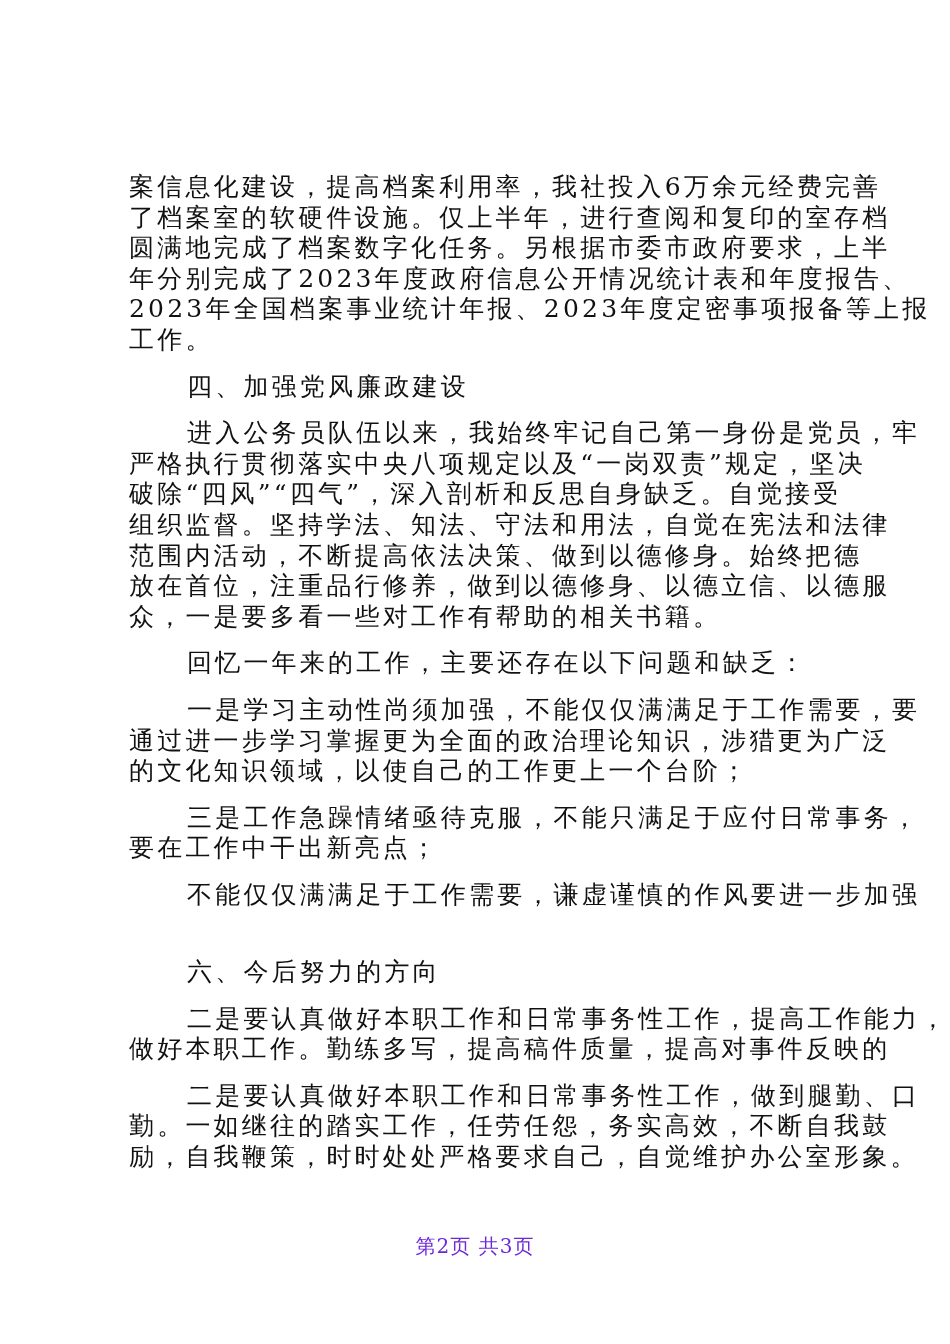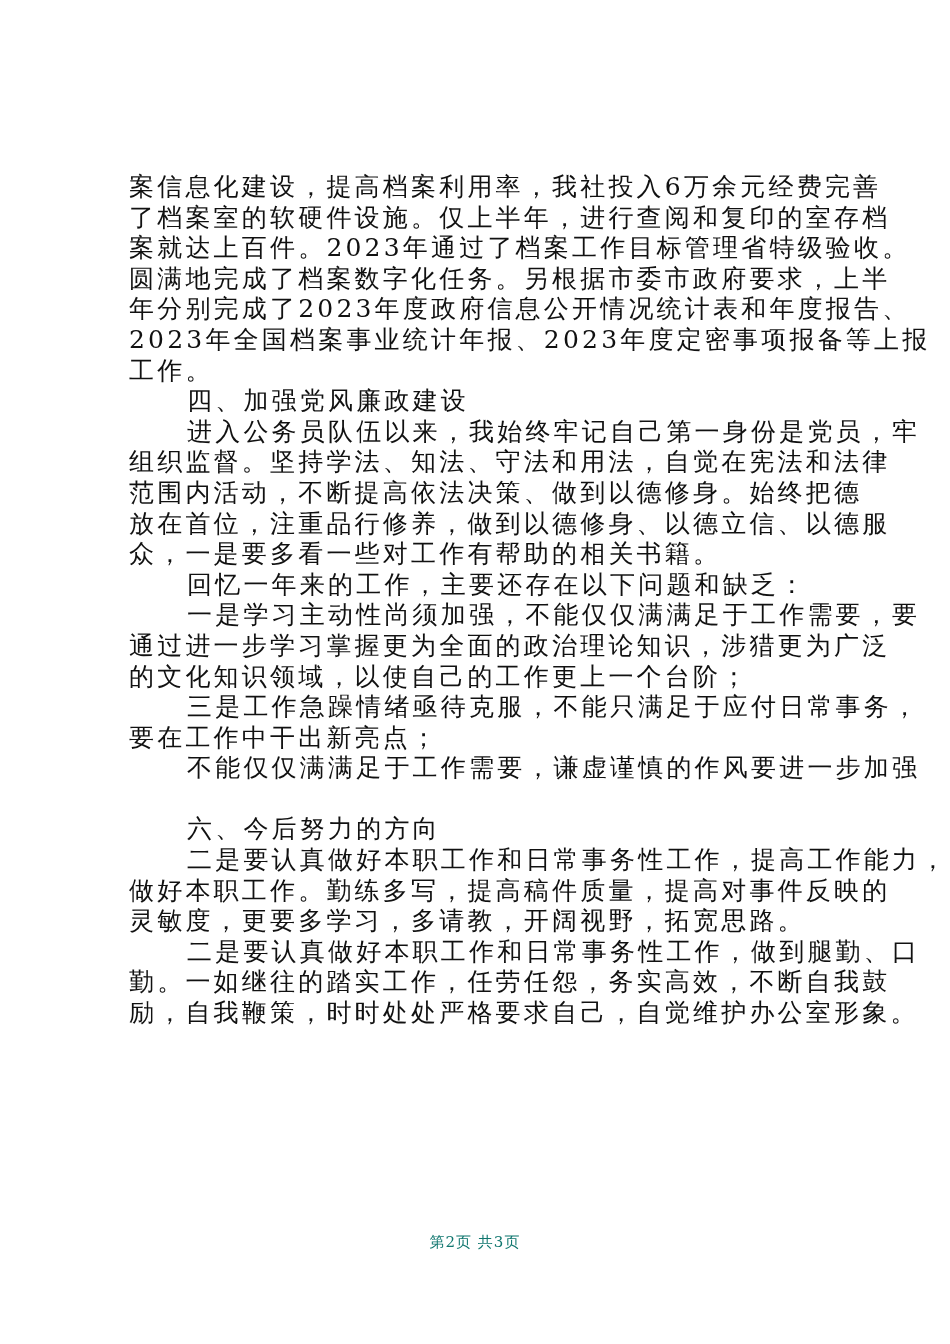--- a/index.html
+++ b/index.html
@@ -32,64 +32,65 @@
     .line {
       font-size: 25px;
       line-height: 30.6px;
       height: 30.6px;
       white-space: nowrap;
       letter-spacing: 3.2px;
       overflow: visible;
     }
     .indent {
       padding-left: 58px;
+      margin-top: 16px;
     }
     .blank {
       height: 30.6px;
     }
     .footer {
       position: absolute;
       left: 0;
       width: 950px;
       top: 1233px;
       text-align: center;
-      font-size: 15px;
+      font-size: 20px;
       letter-spacing: 1px;
-      color: #0f766e;
+      color: #6d28d9;
     }
   </style>
 </head>
 <body>
 
 <div class="page">
   <div class="content" id="content">
     <div class="line">案信息化建设，提高档案利用率，我社投入6万余元经费完善</div>
     <div class="line">了档案室的软硬件设施。仅上半年，进行查阅和复印的室存档</div>
-    <div class="line">案就达上百件。2023年通过了档案工作目标管理省特级验收。</div>
     <div class="line">圆满地完成了档案数字化任务。另根据市委市政府要求，上半</div>
     <div class="line">年分别完成了2023年度政府信息公开情况统计表和年度报告、</div>
     <div class="line">2023年全国档案事业统计年报、2023年度定密事项报备等上报</div>
     <div class="line">工作。</div>
     <div class="line indent">四、加强党风廉政建设</div>
     <div class="line indent">进入公务员队伍以来，我始终牢记自己第一身份是党员，牢</div>
+    <div class="line">严格执行贯彻落实中央八项规定以及“一岗双责”规定，坚决</div>
+    <div class="line">破除“四风”“四气”，深入剖析和反思自身缺乏。自觉接受</div>
     <div class="line">组织监督。坚持学法、知法、守法和用法，自觉在宪法和法律</div>
     <div class="line">范围内活动，不断提高依法决策、做到以德修身。始终把德</div>
     <div class="line">放在首位，注重品行修养，做到以德修身、以德立信、以德服</div>
     <div class="line">众，一是要多看一些对工作有帮助的相关书籍。</div>
     <div class="line indent">回忆一年来的工作，主要还存在以下问题和缺乏：</div>
     <div class="line indent">一是学习主动性尚须加强，不能仅仅满满足于工作需要，要</div>
     <div class="line">通过进一步学习掌握更为全面的政治理论知识，涉猎更为广泛</div>
     <div class="line">的文化知识领域，以使自己的工作更上一个台阶；</div>
     <div class="line indent">三是工作急躁情绪亟待克服，不能只满足于应付日常事务，</div>
     <div class="line">要在工作中干出新亮点；</div>
     <div class="line indent">不能仅仅满满足于工作需要，谦虚谨慎的作风要进一步加强</div>
     <div class="line blank"></div>
     <div class="line indent">六、今后努力的方向</div>
     <div class="line indent">二是要认真做好本职工作和日常事务性工作，提高工作能力，</div>
     <div class="line">做好本职工作。勤练多写，提高稿件质量，提高对事件反映的</div>
-    <div class="line">灵敏度，更要多学习，多请教，开阔视野，拓宽思路。</div>
     <div class="line indent">二是要认真做好本职工作和日常事务性工作，做到腿勤、口</div>
     <div class="line">勤。一如继往的踏实工作，任劳任怨，务实高效，不断自我鼓</div>
     <div class="line">励，自我鞭策，时时处处严格要求自己，自觉维护办公室形象。</div>
   </div>
 
   <div class="footer">第2页 共3页</div>
 </div>
 
 </body></html>

